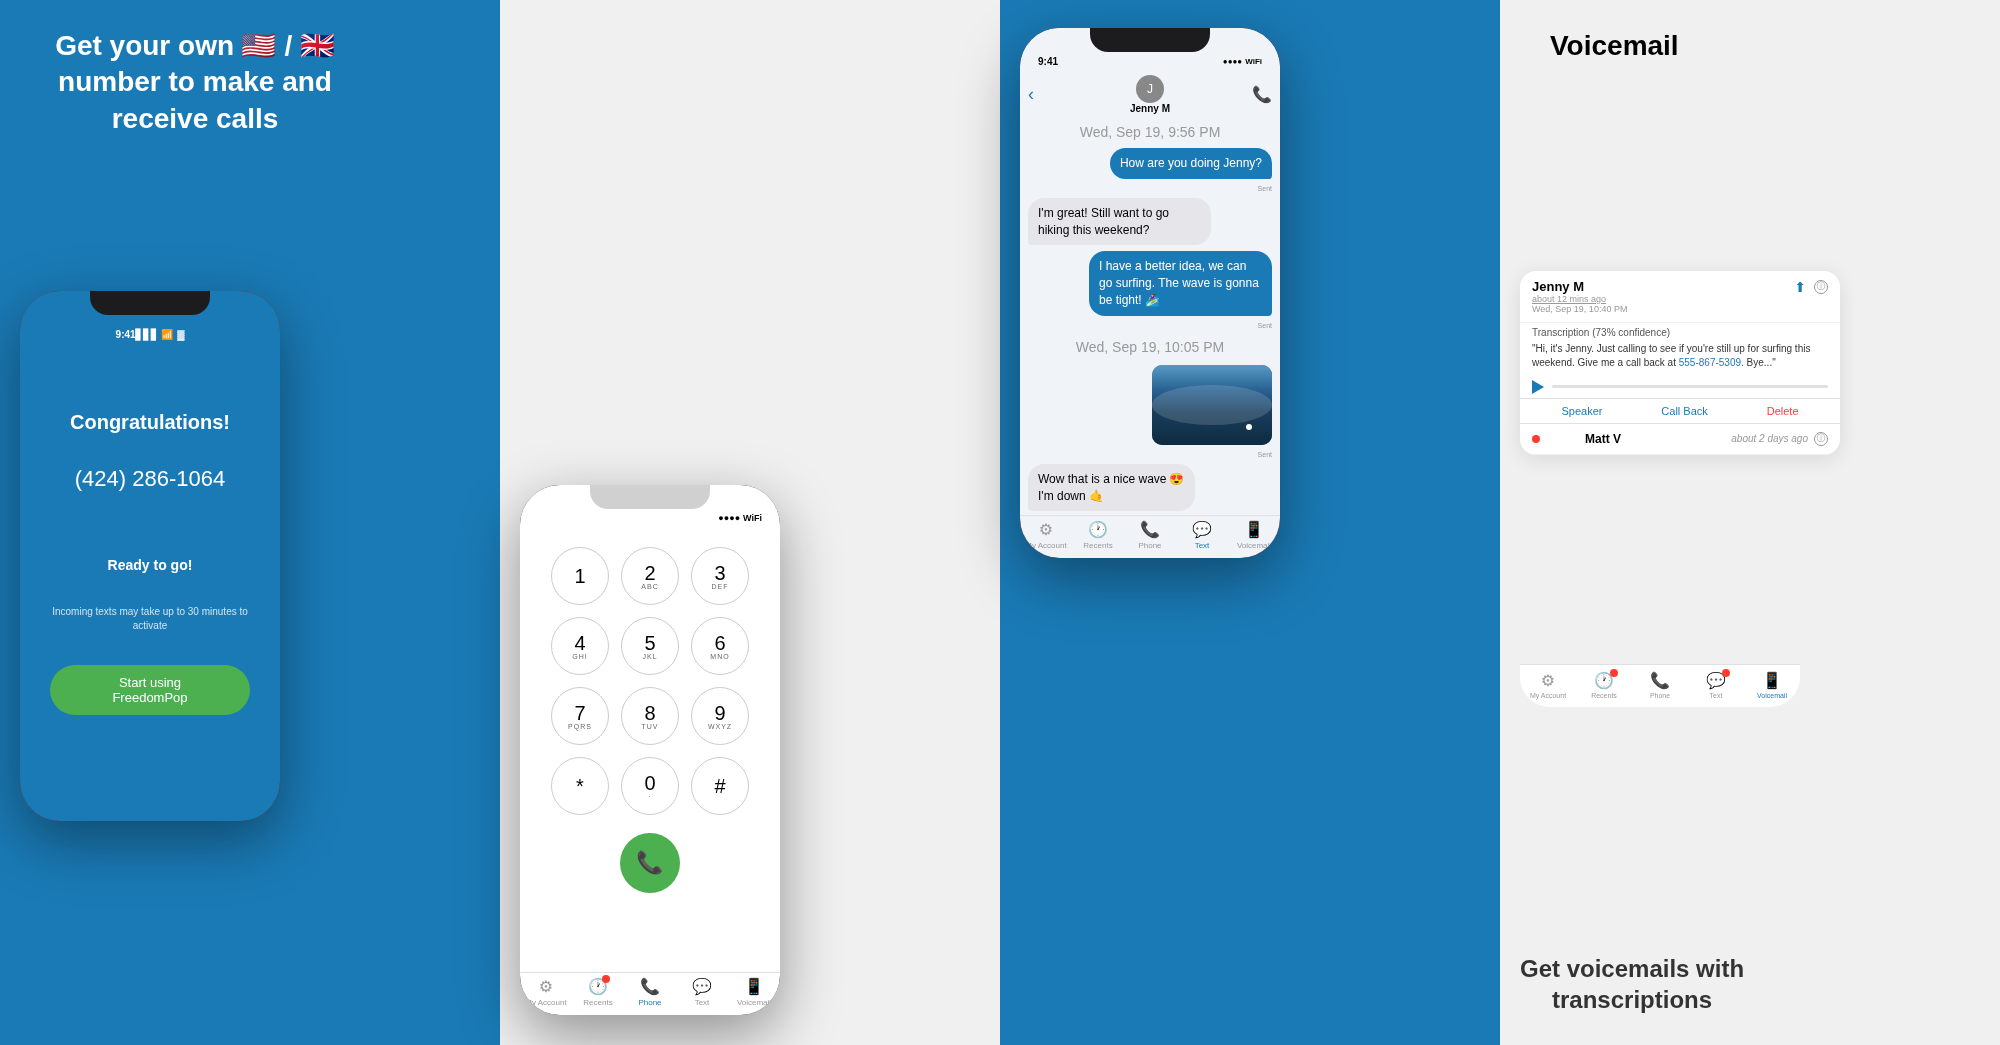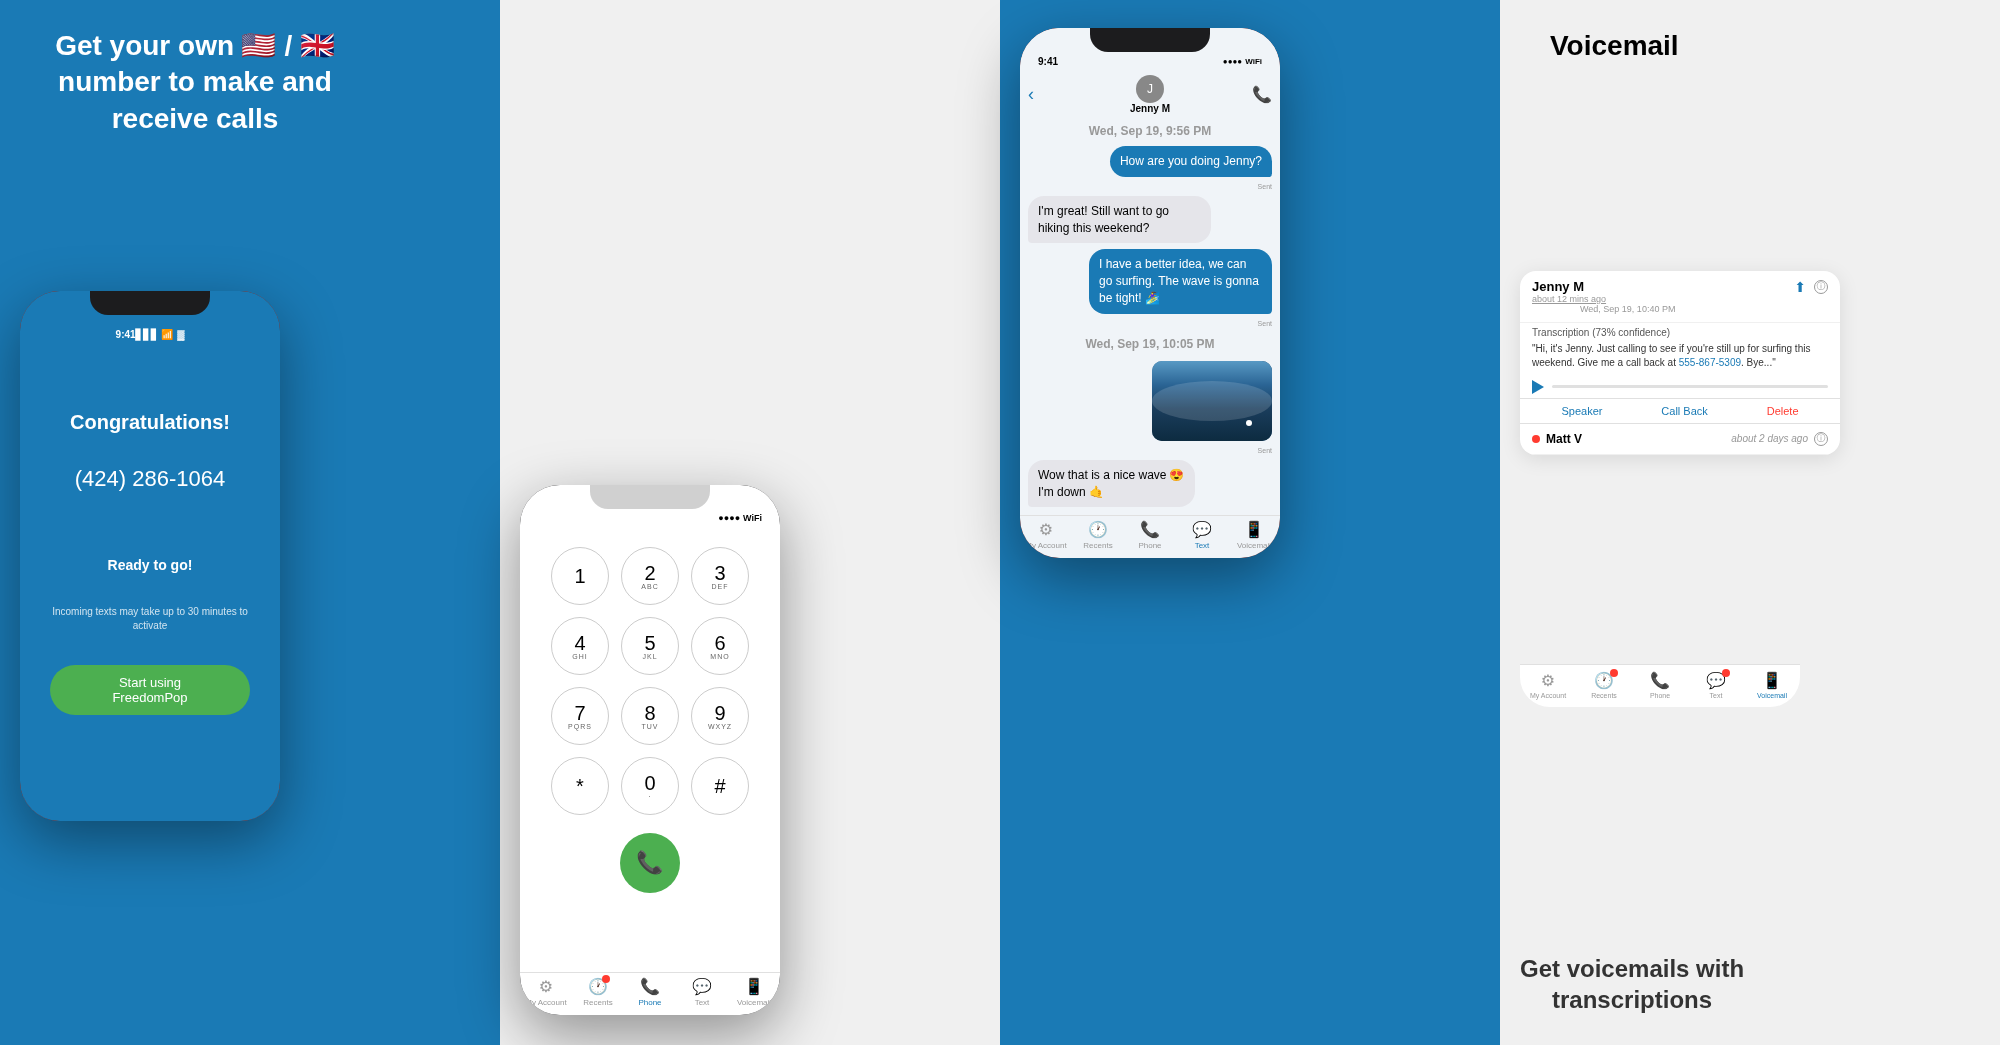--- a/index.html
+++ b/index.html
@@ -265,21 +265,21 @@
       height: 28px;
       border-radius: 50%;
       background: #888;
       display: flex;
       align-items: center;
       justify-content: center;
       font-size: 12px;
       color: #fff;
     }
     .msg-name { font-size: 10px; font-weight: 600; color: #000; }
-    .msg-date-header { font-size: 12px; color: #999; text-align: center; padding: 4px; flex-shrink: 0; font-weight: bold; }
+    .msg-date-header { font-size: 14px; color: #999; text-align: center; padding: 4px; flex-shrink: 0; }
     .messages-list {
       flex: 1;
       overflow: hidden;
       padding: 4px 8px;
       display: flex;
       flex-direction: column;
       gap: 6px;
     }
     .msg-bubble {
       max-width: 75%;
@@ -337,21 +337,21 @@
     }
     .vm-contact-row {
       display: flex;
       align-items: flex-start;
       padding: 8px 12px;
       border-bottom: 1px solid #f0f0f0;
       flex-shrink: 0;
     }
     .vm-contact-name { font-size: 13px; font-weight: 600; color: #000; }
     .vm-time-ago { font-size: 9px; color: #999; text-decoration: underline; }
-    .vm-date { font-size: 9px; color: #999; margin-left: 48px; }
+    .vm-date { font-size: 9px; color: #999; }
     .vm-transcription-label { font-size: 10px; color: #555; padding: 4px 12px 2px; flex-shrink: 0; }
     .vm-transcript-text { font-size: 10px; color: #333; padding: 2px 12px 6px; line-height: 1.4; flex-shrink: 0; }
     .vm-phone-link { color: #1a7ab5; }
     .vm-play-row {
       display: flex;
       align-items: center;
       padding: 4px 12px;
       gap: 8px;
       flex-shrink: 0;
     }
@@ -385,21 +385,21 @@
       flex-shrink: 0;
       border-bottom: 1px solid #f0f0f0;
       gap: 6px;
     }
     .vm-unread-dot {
       width: 8px; height: 8px;
       background: #ff3b30;
       border-radius: 50%;
       flex-shrink: 0;
     }
-    .vm-second-name { font-size: 12px; font-weight: 600; flex: 1; }
+    .vm-second-name { font-size: 12px; font-weight: 600; flex: 1; margin-left: 39px; }
     .vm-second-time { font-size: 10px; color: #999; font-style: italic; }
     .vm-info-icon {
       width: 14px; height: 14px;
       border-radius: 50%;
       border: 1px solid #999;
       display: flex;
       align-items: center;
       justify-content: center;
       font-size: 9px;
       color: #999;

